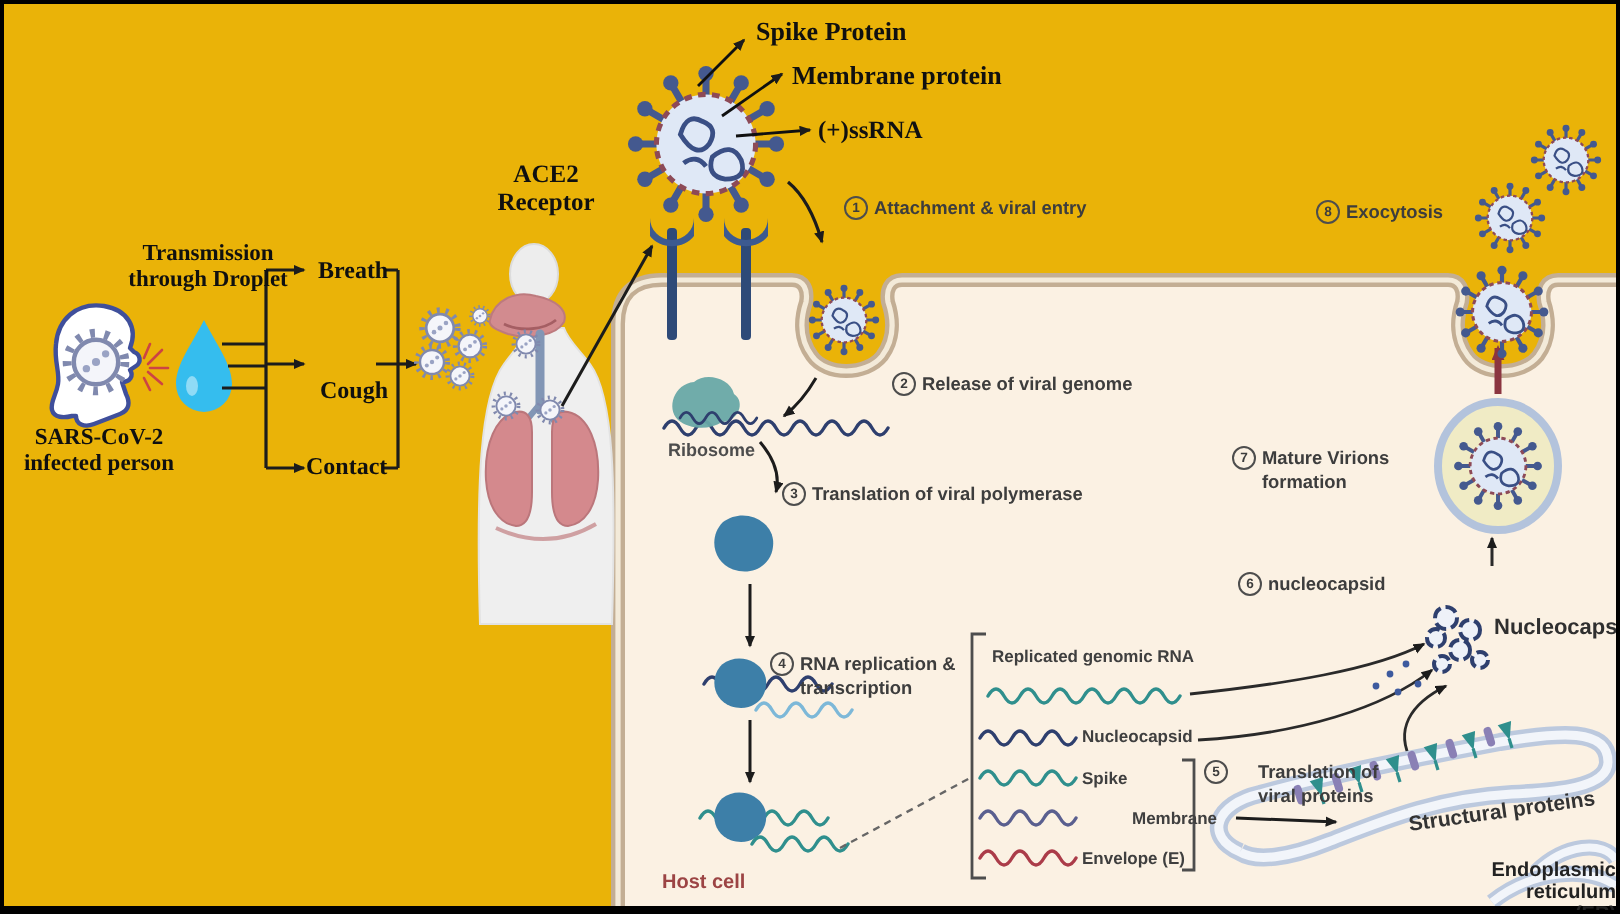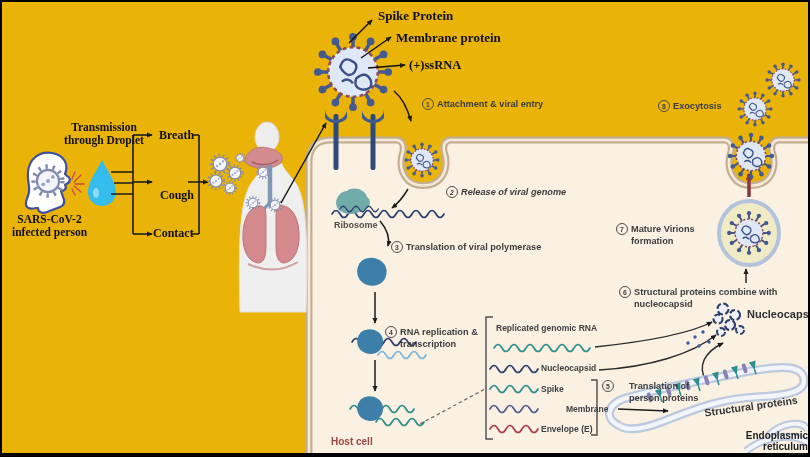--- a/index.html
+++ b/index.html
@@ -244,41 +244,45 @@
   <use href="#virion" transform="translate(753,107) scale(0.72)"></use>
   <use href="#virion" transform="translate(781,78) scale(0.72)"></use>
 
   <rect x="0" y="451" width="810" height="6" fill="#000"></rect>
 </svg>
 
 <div class="lbl" style="left:376px;top:6px;font-size:13px;">Spike Protein</div>
 <div class="lbl" style="left:394px;top:28px;font-size:13px;">Membrane protein</div>
 <div class="lbl" style="left:407px;top:56px;font-size:12.5px;">(+)ssRNA</div>
 
+<div class="lbl ctr" style="left:240px;top:78px;width:62px;font-size:12.5px;">
+  <span>ACE2</span>
+  <span>Receptor</span>
+</div>
 
 <div class="lbl ctr" style="left:54px;top:119px;width:96px;font-size:11.5px;">
   <span>Transmission</span>
   <span>through Droplet</span>
 </div>
 <div class="lbl" style="left:157px;top:126px;font-size:12px;">Breath</div>
 <div class="lbl" style="left:158px;top:172px;font-size:12px;margin-top:14px;">Cough</div>
 <div class="lbl" style="left:151px;top:224px;font-size:12px;">Contact</div>
 <div class="lbl ctr" style="left:0px;top:211px;width:95px;font-size:11.5px;">
   <span>SARS-CoV-2</span>
   <span>infected person</span>
 </div>
 
 <div class="step" style="left:420px;top:97px;">
   <span class="num">1</span>
   <span class="txt">
         <span>Attachment &amp; viral entry</span>
         <span></span>
       </span>
 </div>
-<div class="step" style="left:444px;top:185px;font-style:italic;">
+<div class="step" style="left:444px;top:185px;">
   <span class="num">2</span>
   <span class="txt">
         <span>Release of viral genome</span>
         <span></span>
       </span>
 </div>
 <div class="step" style="left:389px;top:240px;">
   <span class="num">3</span>
   <span class="txt">
         <span>Translation of viral polymerase</span>
@@ -289,27 +293,26 @@
   <span class="num">4</span>
   <span class="txt">
         <span>RNA replication &amp;</span>
         <span>transcription</span>
       </span>
 </div>
 <div class="step" style="left:600px;top:379px;gap:15px;">
   <span class="num">5</span>
   <span class="txt">
         <span>Translation of</span>
-        <span>person proteins</span>
+        <span>viral proteins</span>
       </span>
 </div>
 <div class="step" style="left:617px;top:285px;">
   <span class="num">6</span>
   <span class="txt">
-        <span>Structural proteins combine with</span>
         <span>nucleocapsid</span>
       </span>
 </div>
 <div class="step" style="left:614px;top:222px;">
   <span class="num">7</span>
   <span class="txt">
         <span>Mature Virions</span>
         <span>formation</span>
       </span>
 </div>

